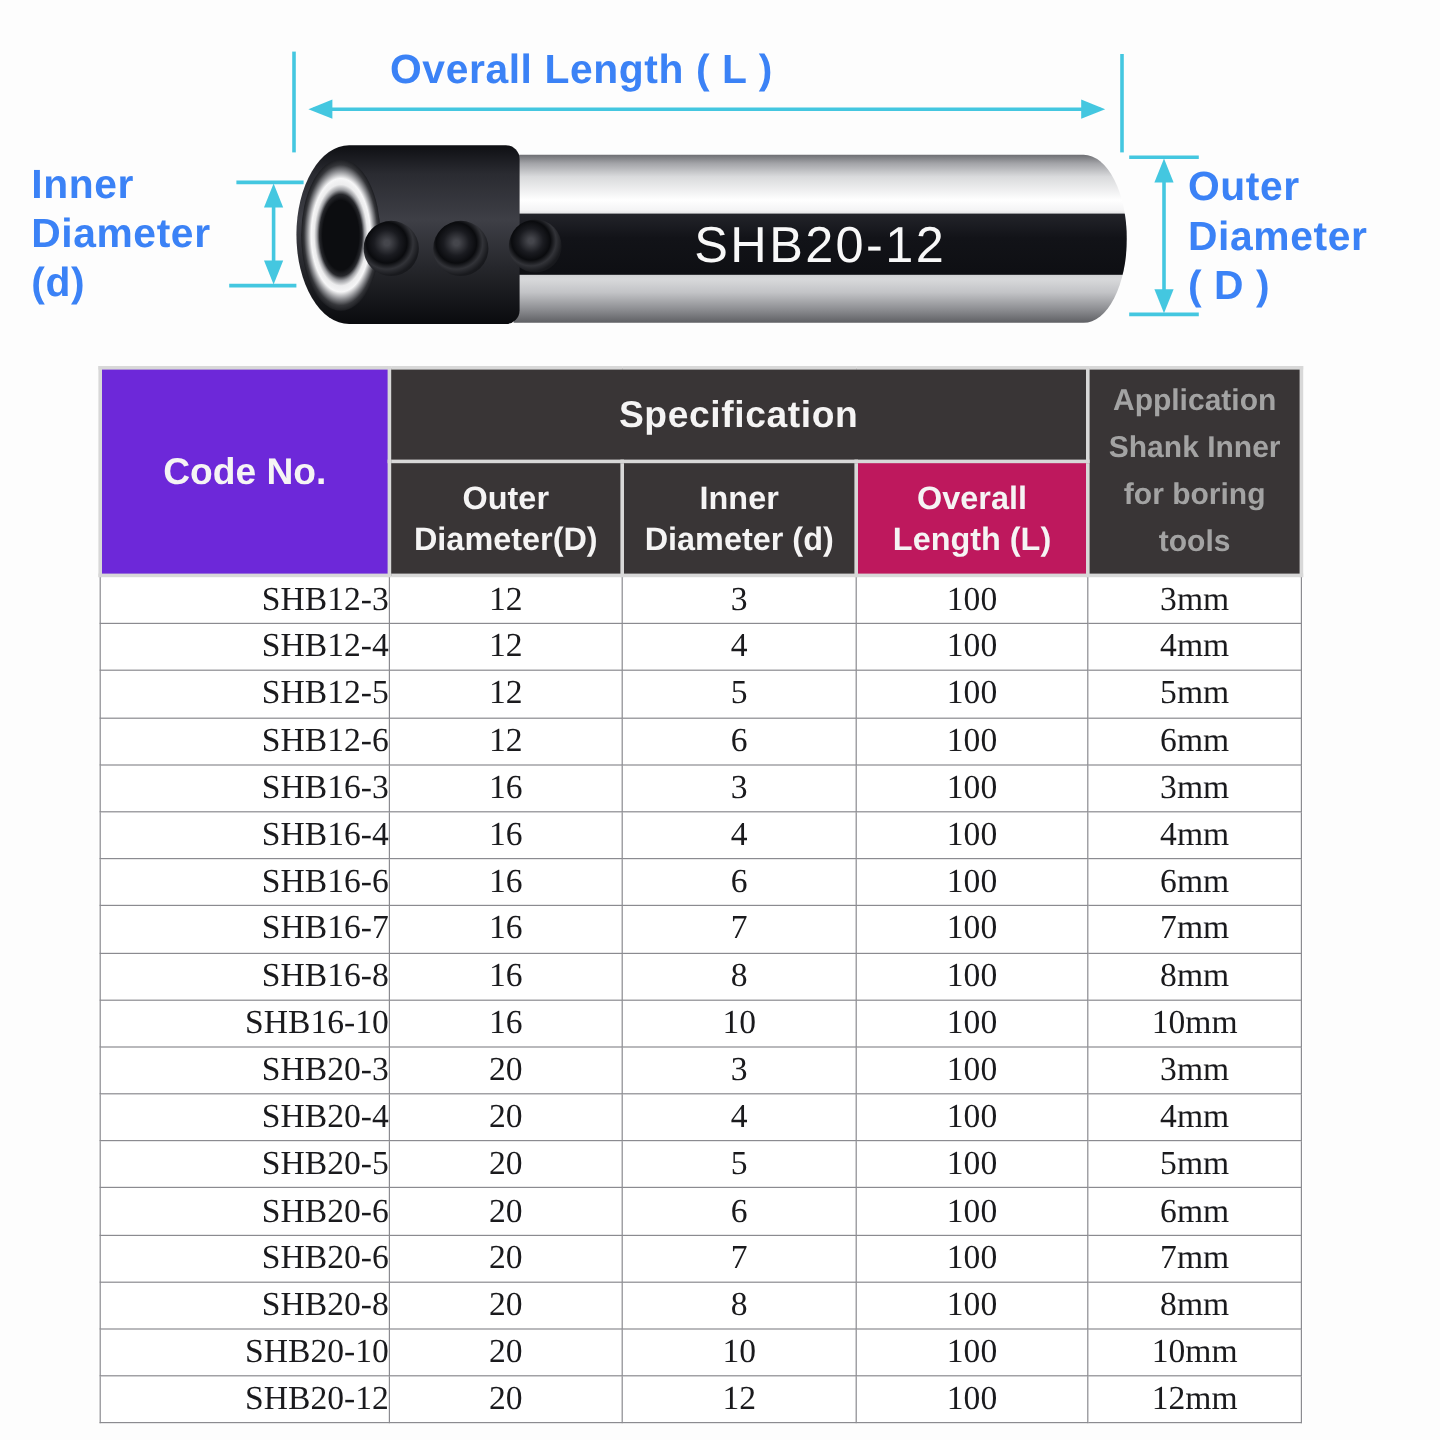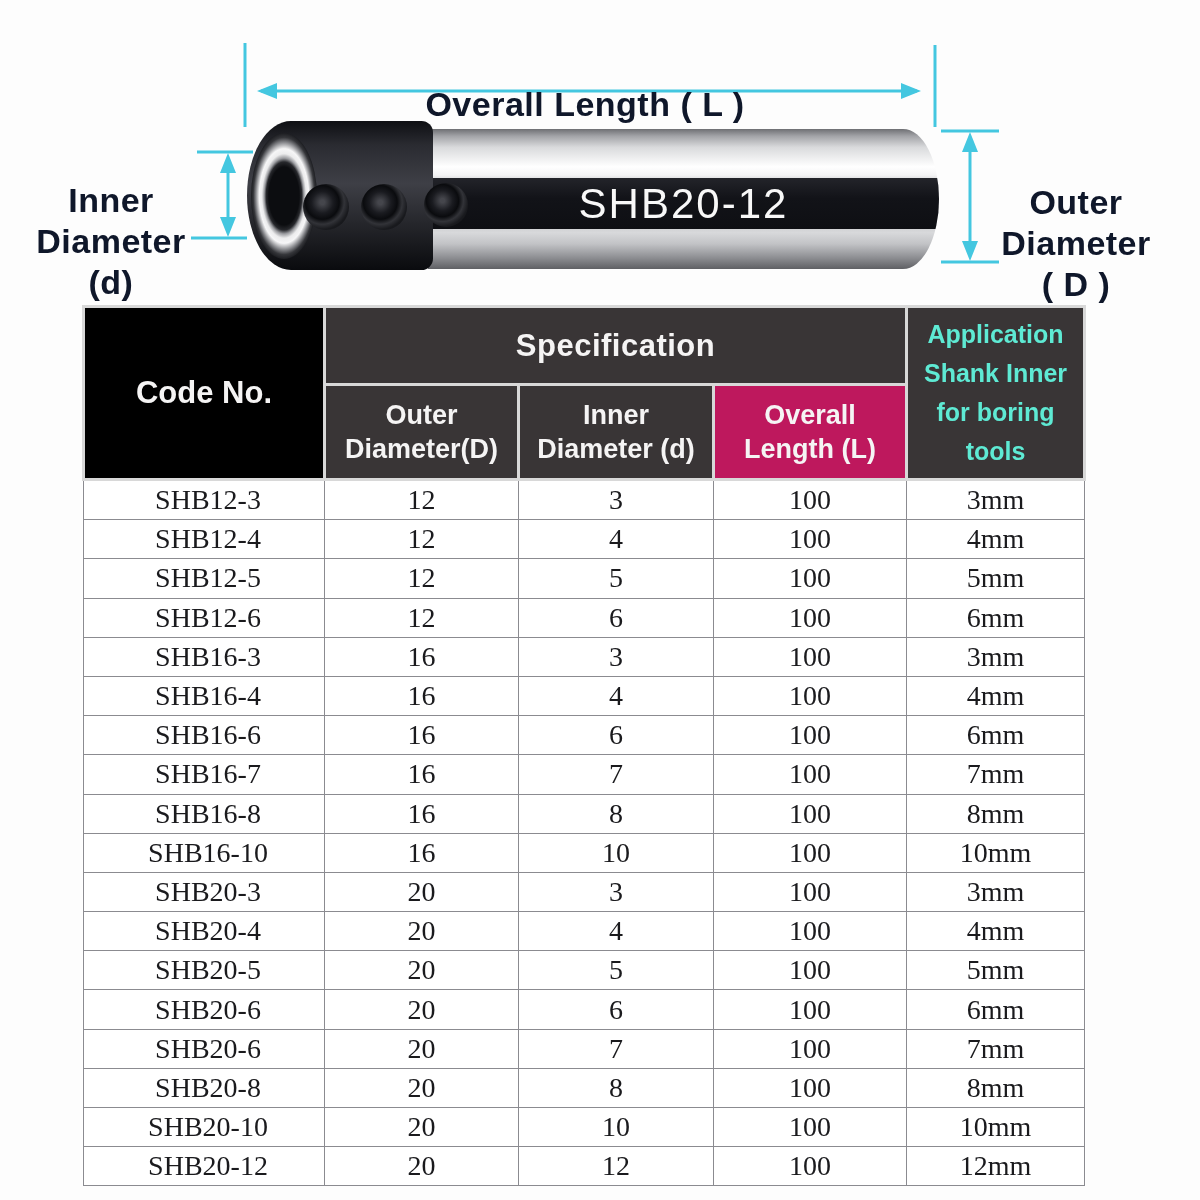--- a/index.html
+++ b/index.html
@@ -8,22 +8,22 @@
     background:#fdfdfd;
     font-family:"Liberation Sans", sans-serif;
     overflow:hidden;
   }
   .page { position:absolute; inset:0; }
 
   
   .diagram { position:absolute; left:0; top:0; width:1200px; height:300px; }
   .dims { position:absolute; left:0; top:0; width:1200px; height:300px; }
   .dim-label {
-    position:absolute; color:#0f172a; font-weight:bold;
-    font-size:34px; line-height:41px; text-align:center; letter-spacing:0.5px;margin-top:46px;
+    position:absolute; color:#3b82f6; font-weight:bold;
+    font-size:34px; line-height:41px; letter-spacing:0.5px;
   }
   #overall-label { left:325px; top:38px; width:520px; }
   #inner-label   { left:26px;  top:134px; width:170px; }
   #outer-label   { left:990px; top:136px; width:172px; }
 
   
   .tool-body {
     position:absolute; left:428px; top:129px; width:511px; height:140px;
     overflow:hidden;
     border-top-right-radius:36px 70px; border-bottom-right-radius:36px 70px;
@@ -78,21 +78,21 @@
   .code-th { font-size:31px; }
   .sub-th  { font-size:27px; height:92px; line-height:34px; }
   .app-th  { font-size:25px; line-height:39px; }
   .spec-table td {
     border:1px solid #8b8b90;
     font-family:"Liberation Serif", serif;
     font-size:28px; color:#1a1a1d;
     text-align:center; height:38.2px; padding:0;
     background:#ffffff;
   }
-  .spec-table td.code { text-align:center; padding-left:8px; }
+  .spec-table td.code { text-align:right; padding-left:8px; }
 </style>
 </head>
 <body>
 
 <div class="page">
 
   <div class="diagram">
 
     <div class="tool-body">
       <div class="tool-band">
@@ -143,23 +143,23 @@
   <table class="spec-table">
     <colgroup>
       <col style="width:241px">
         <col style="width:194px">
         <col style="width:195px">
       <col style="width:193px">
         <col style="width:178px">
     </colgroup>
     <thead>
       <tr>
-        <th rowspan="2" class="code-th" style="background: #000000; color: rgb(245, 244, 244);">Code No.</th>
+        <th rowspan="2" class="code-th" style="background: #6d28d9; color: rgb(245, 244, 244);">Code No.</th>
         <th colspan="3" class="th-spec" style="background: rgb(57, 53, 54); color: rgb(245, 244, 244);">Specification</th>
-        <th rowspan="2" class="app-th" style="background: rgb(57, 53, 54); color: #5eead4;">
+        <th rowspan="2" class="app-th" style="background: rgb(57, 53, 54); color: #a3a3a3;">
           <div>Application</div>
           <div>Shank Inner</div>
           <div>for boring</div>
           <div>tools</div>
         </th>
       </tr>
       <tr>
         <th class="sub-th" style="background: rgb(57, 53, 54); color: rgb(245, 244, 244);">
           <div>Outer</div>
           <div>Diameter(D)</div>

